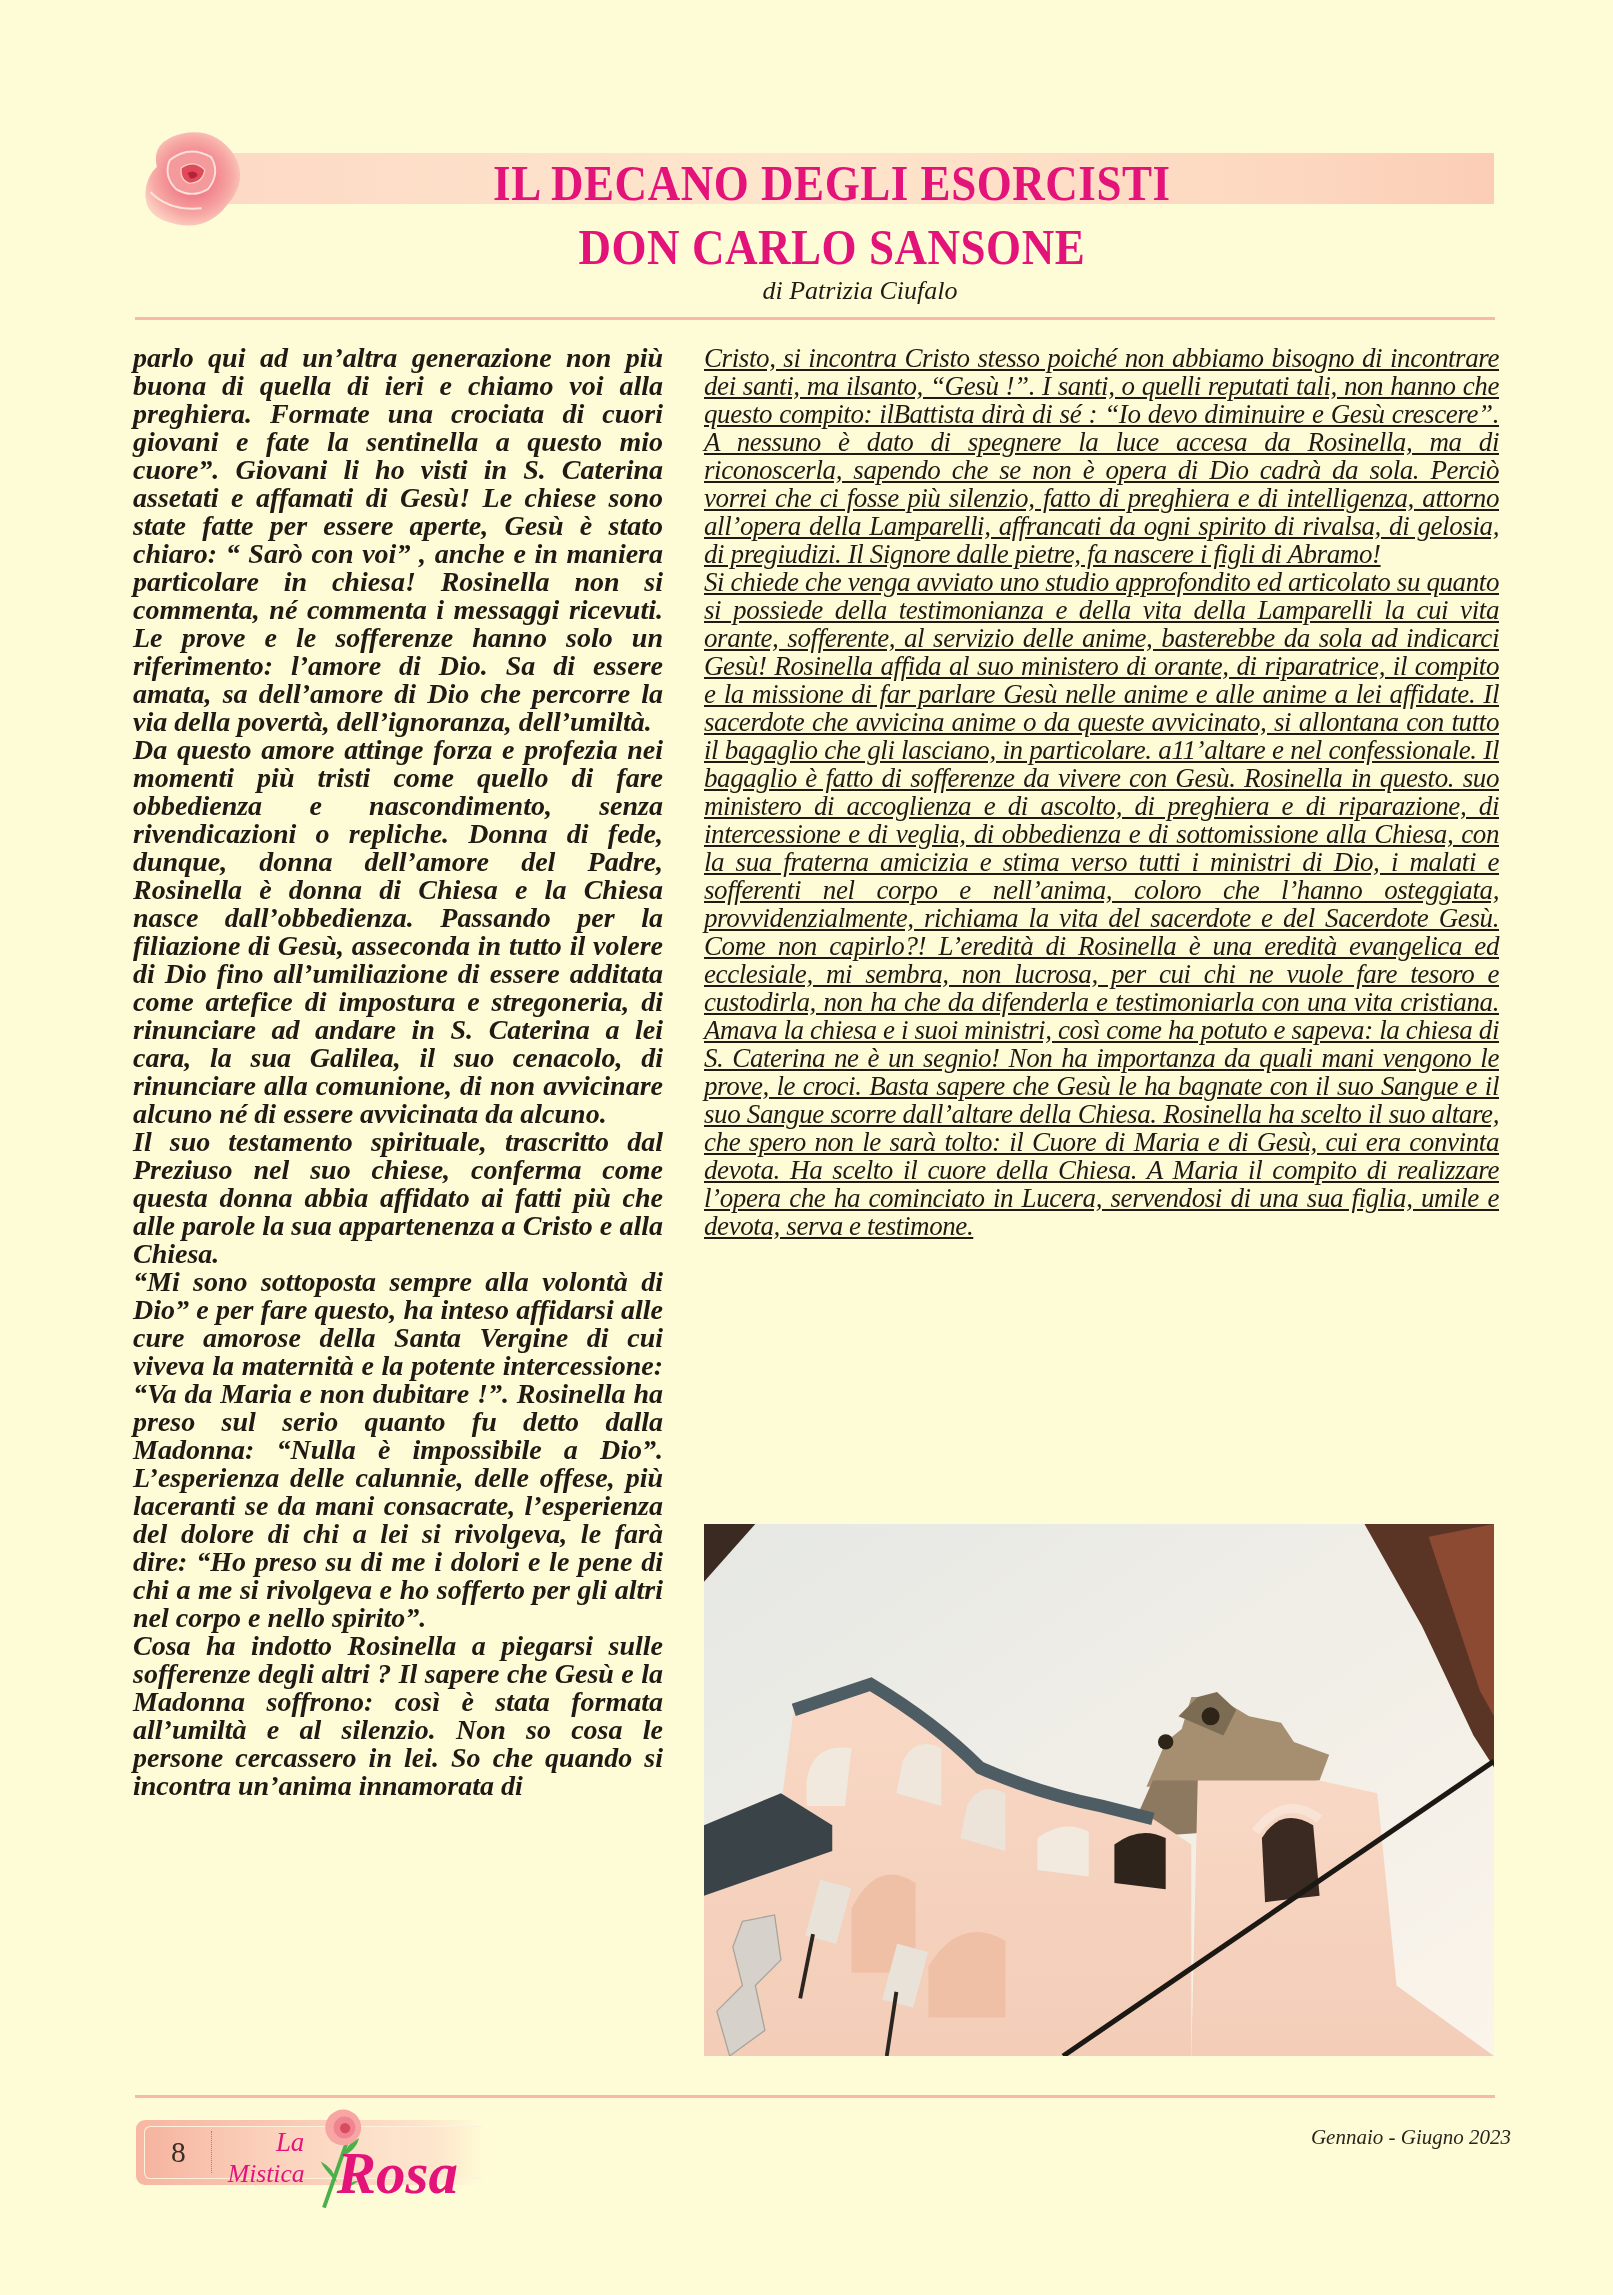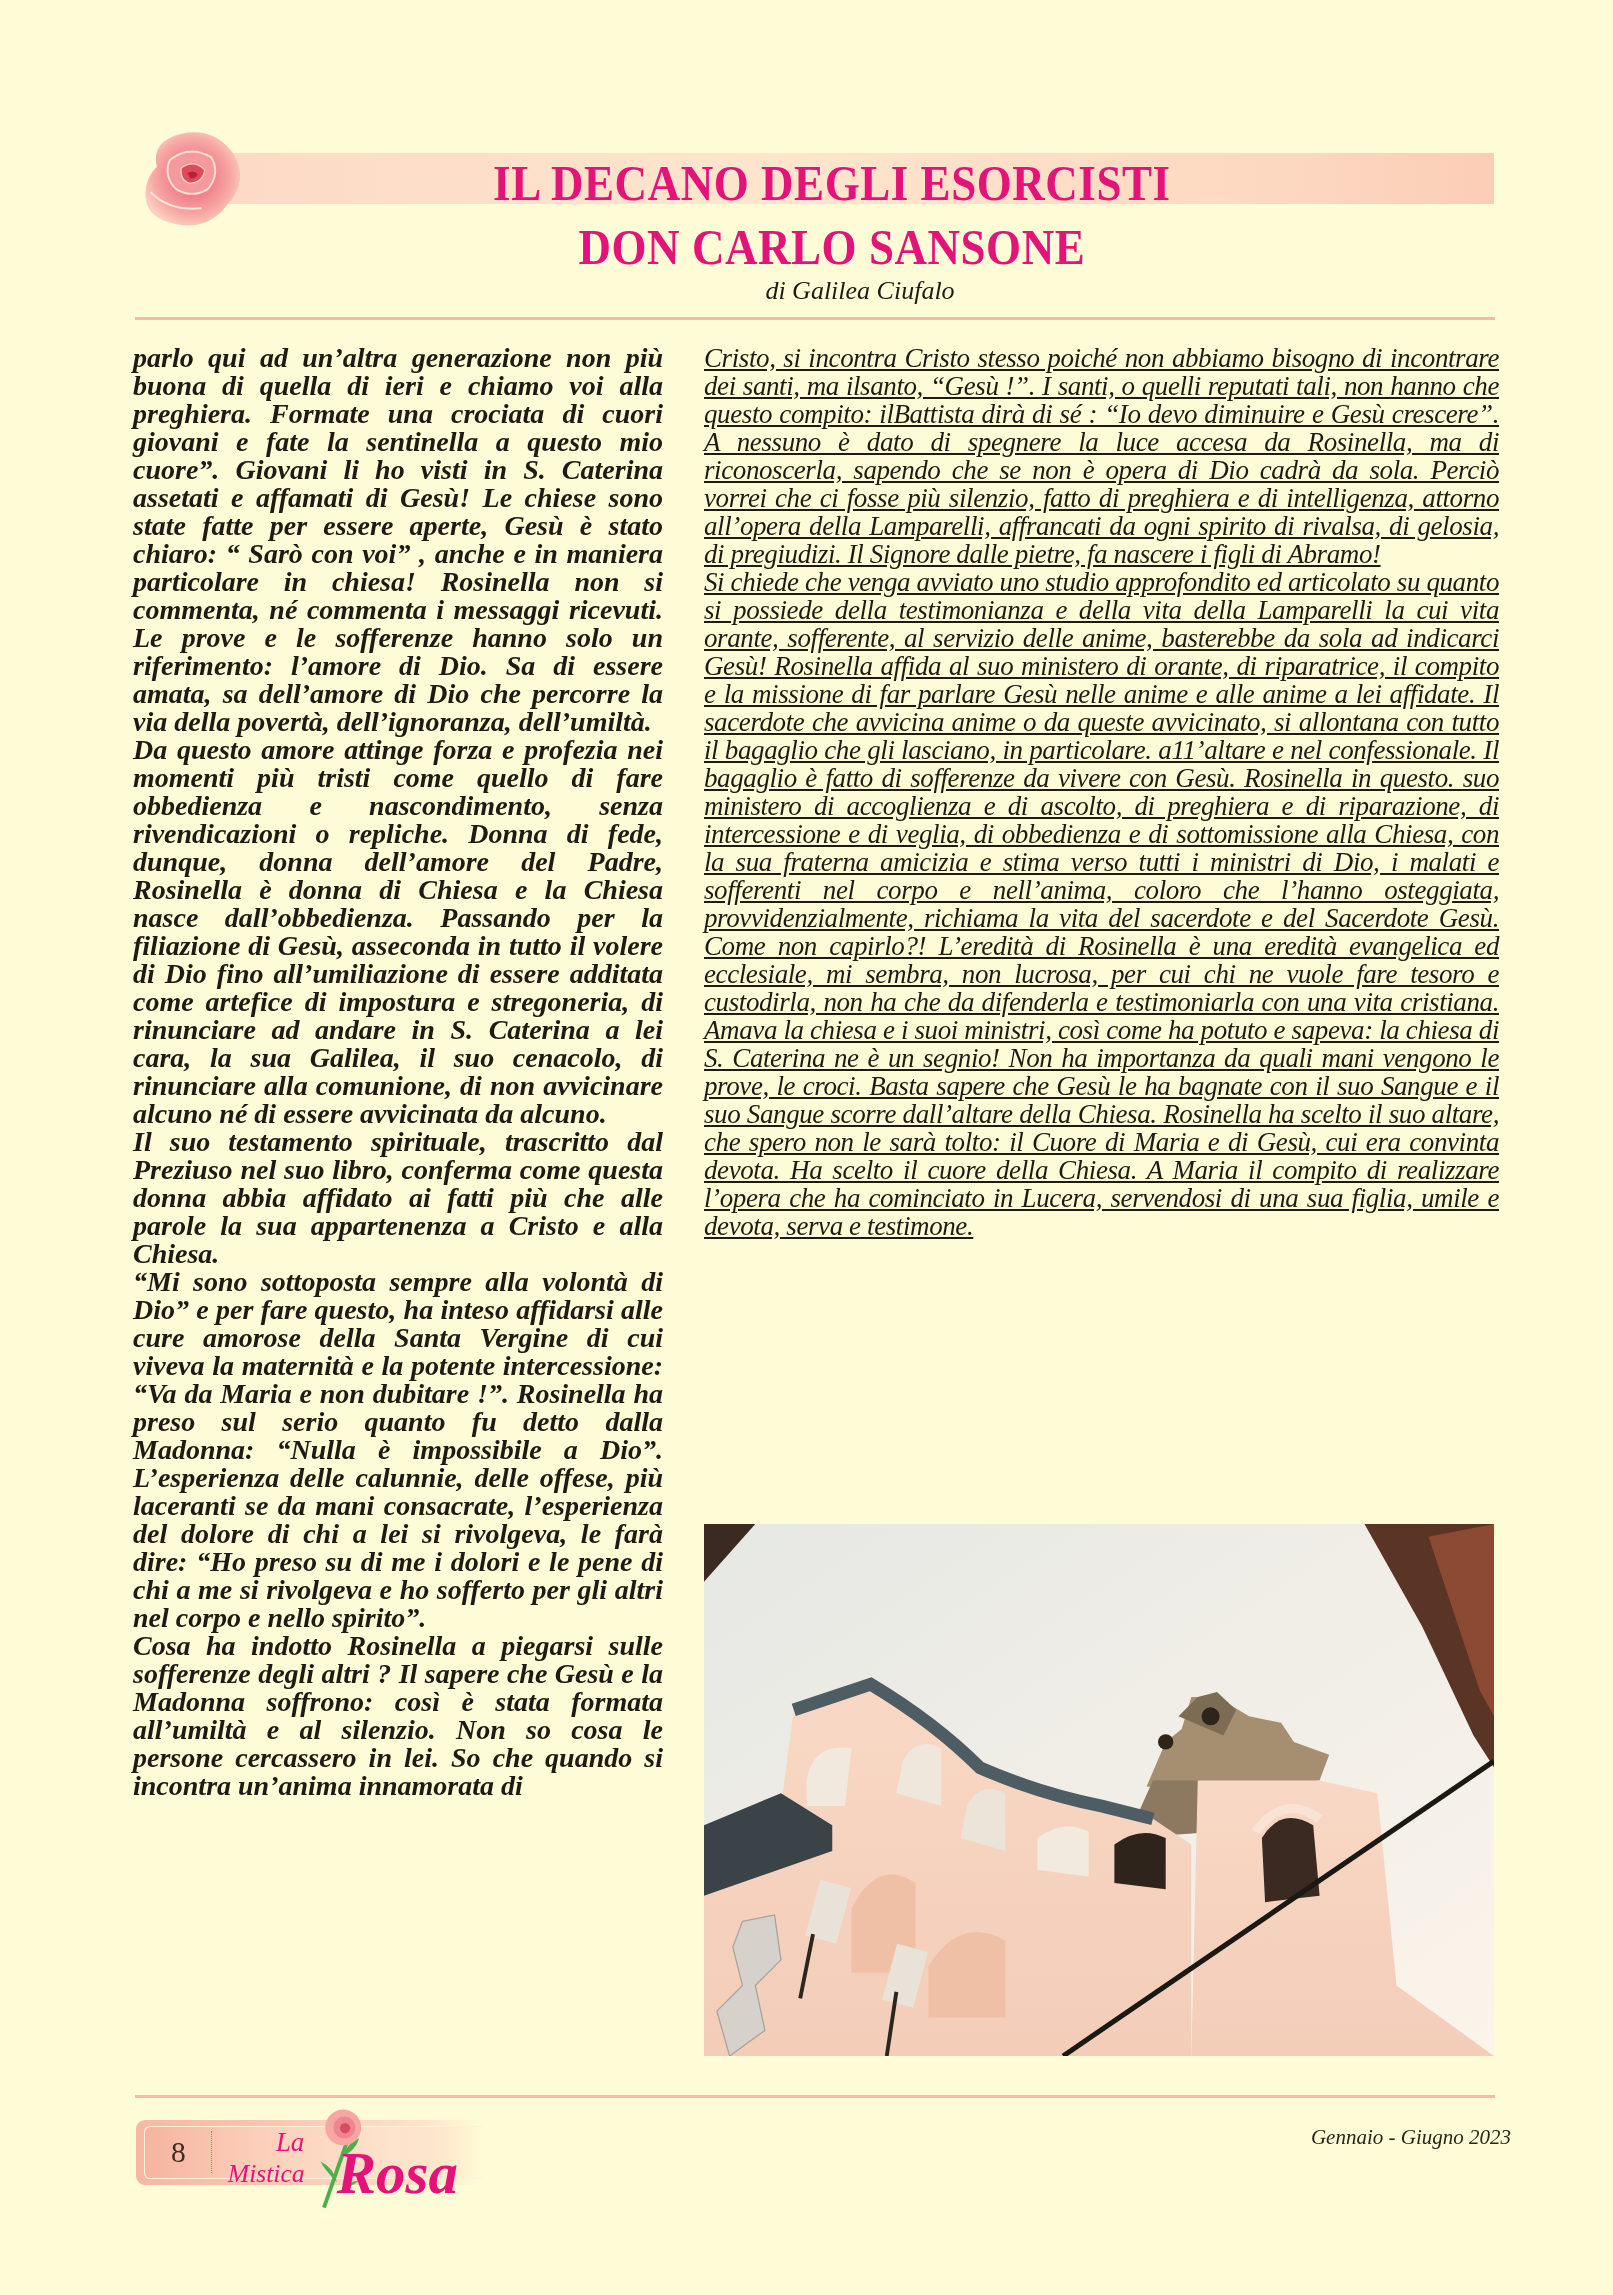--- a/index.html
+++ b/index.html
@@ -74,27 +74,27 @@
   <path d="M60 60 Q90 35 125 55 Q140 80 120 105 Q95 120 70 105 Q50 85 60 60Z" fill="#f59a9c" stroke="#fde0d6" stroke-width="3"></path>
   <path d="M78 72 Q98 58 115 75 Q112 95 92 96 Q76 92 78 72Z" fill="#e04b5c" stroke="#fbd0c8" stroke-width="2"></path>
   <path d="M88 80 Q98 74 104 82 Q100 90 92 88Z" fill="#b5233a"></path>
   <path d="M30 110 Q60 140 110 135" fill="none" stroke="#fde4da" stroke-width="3"></path>
 </svg>
 
 <div class="title">
   <div>IL DECANO DEGLI ESORCISTI</div>
   <div>DON CARLO SANSONE</div>
 </div>
-<div class="byline">di Galilea Ciufalo</div>
+<div class="byline">di Patrizia Ciufalo</div>
 <div class="rule top"></div>
 
 <div class="col left">
   <p>parlo qui ad un’altra  generazione non più buona di quella di ieri e chiamo voi alla preghiera. Formate una crociata di cuori giovani e fate la sentinella a questo mio cuore”. Giovani li ho visti in S. Caterina assetati e affamati di Gesù! Le chiese sono state fatte  per essere aperte, Gesù  è stato chiaro: “ Sarò  con voi” , anche e in maniera particolare in chiesa! Rosinella  non si commenta,  né  commenta  i messaggi ricevuti.  Le prove  e le  sofferenze  hanno solo  un riferimento: l’amore di Dio. Sa di essere amata, sa dell’amore di Dio che percorre la via della povertà, dell’ignoranza, dell’umiltà.</p>
   <p>Da questo amore attinge forza e profezia nei momenti più tristi come quello di fare  obbedienza e nascondimento,  senza rivendicazioni  o repliche. Donna di fede, dunque, donna dell’amore del Padre, Rosinella è donna di Chiesa e la Chiesa nasce dall’obbedienza.  Passando per la filiazione di Gesù, asseconda in tutto il volere di Dio fino all’umiliazione di essere additata come artefice di impostura e stregoneria, di rinunciare ad andare in S. Caterina a lei cara, la sua Galilea, il suo cenacolo, di rinunciare alla comunione, di non avvicinare alcuno né di essere avvicinata da alcuno.</p>
-  <p>Il suo testamento spirituale, trascritto dal Preziuso nel suo libro, conferma come questa donna abbia affidato ai fatti più che alle parole la sua appartenenza a Cristo e alla Chiesa.</p>
+  <p>Il suo testamento spirituale, trascritto dal Preziuso nel suo chiese, conferma come questa donna abbia affidato ai fatti più che alle parole la sua appartenenza a Cristo e alla Chiesa.</p>
   <p>“Mi sono sottoposta  sempre alla volontà di Dio” e per fare questo, ha inteso  affidarsi alle cure amorose della Santa Vergine di cui viveva la maternità e la potente intercessione: “Va da Maria e non dubitare !”. Rosinella ha preso sul serio quanto fu detto dalla Madonna: “Nulla è impossibile a Dio”. L’esperienza delle calunnie, delle offese, più laceranti se da mani consacrate, l’esperienza del dolore di chi a lei si rivolgeva, le farà dire: “Ho preso su di me i dolori e le pene  di chi a me si rivolgeva e ho sofferto per gli altri nel corpo e nello spirito”.</p>
   <p>Cosa ha indotto Rosinella a piegarsi sulle sofferenze degli altri ?  Il sapere che Gesù e la Madonna soffrono: così è stata formata all’umiltà e al silenzio. Non  so  cosa  le persone  cercassero  in lei.  So  che  quando  si incontra  un’anima innamorata  di</p>
 </div>
 
 <div class="col right">
   <p>Cristo,  si incontra Cristo stesso poiché non abbiamo bisogno di incontrare dei santi, ma ilsanto, “Gesù !”. I santi, o quelli reputati tali, non hanno che questo compito: ilBattista dirà di sé : “Io devo diminuire e Gesù crescere”. A nessuno è dato di spegnere la luce accesa da Rosinella, ma di riconoscerla, sapendo che se non è  opera di Dio cadrà  da sola. Perciò  vorrei che ci fosse  più silenzio,  fatto  di preghiera  e di intelligenza, attorno all’opera della Lamparelli, affrancati da ogni spirito di rivalsa, di gelosia, di pregiudizi. Il Signore dalle pietre, fa nascere i figli di Abramo!</p>
   <p>Si chiede che venga avviato uno studio approfondito  ed articolato su quanto si possiede della testimonianza e della  vita della Lamparelli  la cui  vita orante,  sofferente,  al  servizio  delle anime,  basterebbe  da  sola  ad indicarci Gesù! Rosinella affida al suo ministero di orante, di riparatrice, il compito e la missione  di far parlare Gesù nelle anime e alle anime a lei affidate. Il sacerdote che avvicina anime o da queste avvicinato, si allontana con tutto il bagaglio che gli lasciano, in particolare. a11’altare e nel confessionale.  Il bagaglio è fatto  di sofferenze  da vivere con Gesù. Rosinella  in questo. suo ministero di accoglienza e di ascolto, di preghiera e di riparazione, di intercessione e di veglia, di obbedienza e di sottomissione alla Chiesa, con la sua fraterna amicizia e stima verso tutti i ministri  di Dio, i malati e sofferenti  nel corpo e nell’anima, coloro  che l’hanno osteggiata,  provvidenzialmente, richiama  la vita del sacerdote e del Sacerdote Gesù. Come non capirlo?! L’eredità di Rosinella è una eredità evangelica  ed ecclesiale, mi sembra, non lucrosa,  per cui  chi ne vuole fare tesoro e custodirla, non ha che da difenderla e testimoniarla con una vita cristiana. Amava la chiesa e i suoi ministri, così come ha potuto e sapeva: la chiesa di S. Caterina ne è un segnio! Non ha importanza  da quali mani vengono le prove, le croci. Basta sapere che Gesù le ha bagnate con il suo Sangue e il  suo Sangue scorre dall’altare della Chiesa. Rosinella ha scelto il suo altare, che spero non le sarà tolto: il   Cuore di Maria e di Gesù, cui era convinta devota. Ha scelto il cuore della Chiesa. A Maria il compito di realizzare  l’opera che ha cominciato  in Lucera, servendosi di una sua figlia, umile e devota, serva e testimone.</p>
 </div>
 
 <svg class="photo" viewBox="0 0 1232 830" preserveAspectRatio="none">

